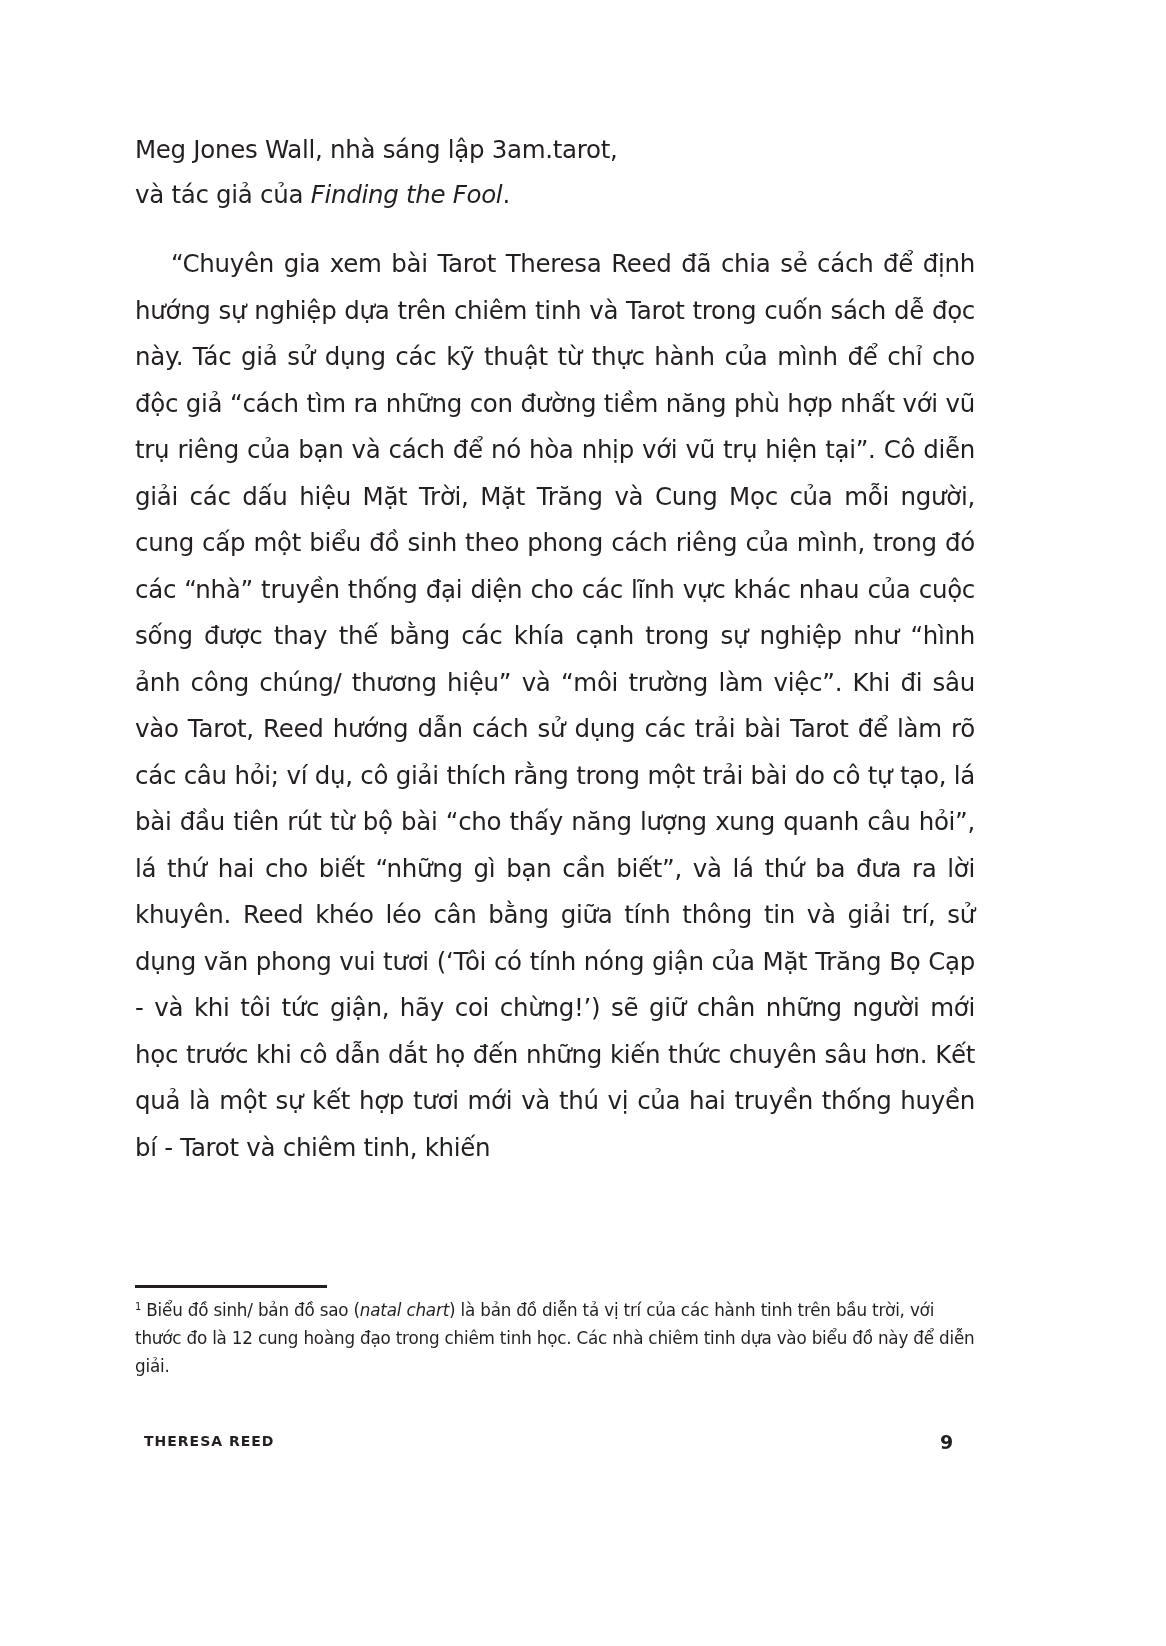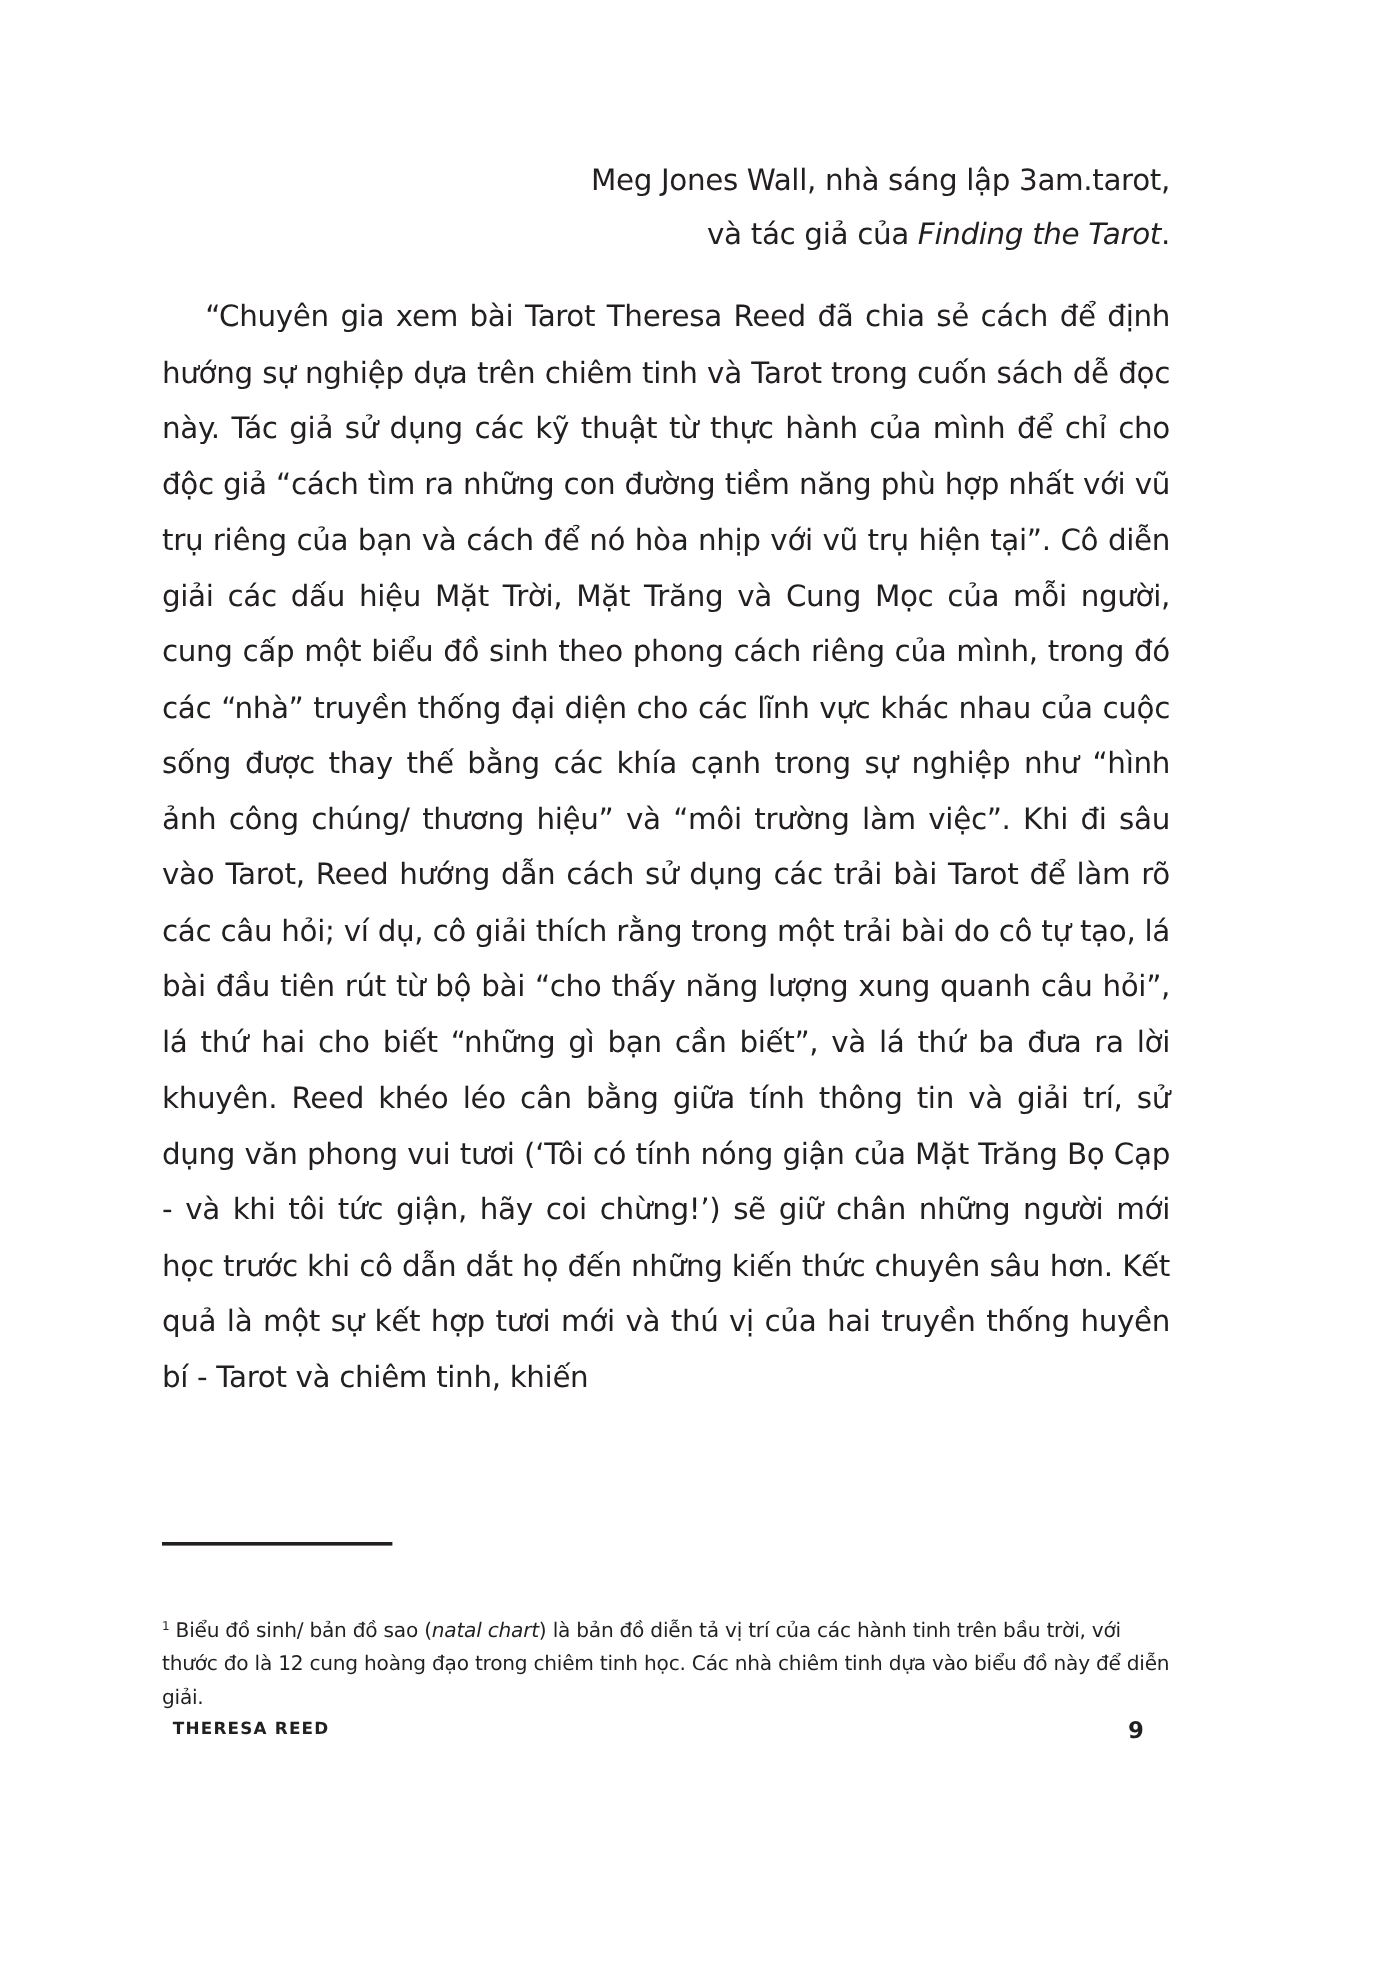--- a/index.html
+++ b/index.html
@@ -10,51 +10,51 @@
     }
     .page { position: absolute; left: 135px; top: 112px; width: 840px; }
     .body-text {
       font-size: 24.5px; line-height: 46.5px; text-align: justify;
       letter-spacing: -0.3px; word-spacing: 0px;
     }
     .body-text p { margin: 0; }
     .indent { text-indent: 36px; }
     sup.fn { font-size: 13px; vertical-align: 9px; line-height: 0; }
     .attribution {
-      text-align: right; font-size: 24.5px; line-height: 45px;
+      font-size: 24.5px; line-height: 45px;
       margin-top: 15px; margin-bottom: 24px; letter-spacing: -0.3px;
     }
     .attribution em { font-style: italic; }
     .footnote-rule {
       position: absolute; left: 135px; top: 1285px; width: 192px; height: 3px;
       background: #231f20;
     }
     .footnote {
-      position: absolute; left: 135px; top: 1344px; width: 842px;
+      position: absolute; left: 135px; top: 1296px; width: 842px;
       font-size: 16.8px; line-height: 28px; letter-spacing: -0.2px;
     }
     .footnote sup { font-size: 10px; vertical-align: 6px; line-height: 0; }
     .footnote em { font-style: italic; }
     .footer-left {
       position: absolute; left: 144px; top: 1433px;
       font-size: 14px; font-weight: bold; letter-spacing: 1px;
     }
     .footer-right {
       position: absolute; left: 940px; top: 1431px;
       font-size: 19px; font-weight: bold;
     }
   </style>
 </head>
 <body>
 
 <div class="page">
 
   <div class="attribution">
     <div>Meg Jones Wall, nhà sáng lập 3am.tarot,</div>
-    <div><span>và tác giả của </span><em>Finding the Tarot</em><span>.</span></div>
+    <div><span>và tác giả của </span><em>Finding the Fool</em><span>.</span></div>
   </div>
 
   <div class="body-text">
     <p class="indent">“Chuyên gia xem bài Tarot Theresa Reed đã chia sẻ cách để định hướng sự nghiệp dựa trên chiêm tinh và Tarot trong cuốn sách dễ đọc này. Tác giả sử dụng các kỹ thuật từ thực hành của mình để chỉ cho độc giả “cách tìm ra những con đường tiềm năng phù hợp nhất với vũ trụ riêng của bạn và cách để nó hòa nhịp với vũ trụ hiện tại”. Cô diễn giải các dấu hiệu Mặt Trời, Mặt Trăng và Cung Mọc của mỗi người, cung cấp một biểu đồ sinh theo phong cách riêng của mình, trong đó các “nhà” truyền thống đại diện cho các lĩnh vực khác nhau của cuộc sống được thay thế bằng các khía cạnh trong sự nghiệp như “hình ảnh công chúng/ thương hiệu” và “môi trường làm việc”. Khi đi sâu vào Tarot, Reed hướng dẫn cách sử dụng các trải bài Tarot để làm rõ các câu hỏi; ví dụ, cô giải thích rằng trong một trải bài do cô tự tạo, lá bài đầu tiên rút từ bộ bài “cho thấy năng lượng xung quanh câu hỏi”, lá thứ hai cho biết “những gì bạn cần biết”, và lá thứ ba đưa ra lời khuyên. Reed khéo léo cân bằng giữa tính thông tin và giải trí, sử dụng văn phong vui tươi (‘Tôi có tính nóng giận của Mặt Trăng Bọ Cạp - và khi tôi tức giận, hãy coi chừng!’) sẽ giữ chân những người mới học trước khi cô dẫn dắt họ đến những kiến thức chuyên sâu hơn. Kết quả là một sự kết hợp tươi mới và thú vị của hai truyền thống huyền bí - Tarot và chiêm tinh, khiến</p>
   </div>
 </div>
 
 <div class="footnote-rule"></div>
 
 <div class="footnote"><sup>1</sup><span> Biểu đồ sinh/ bản đồ sao (</span><em>natal chart</em><span>) là bản đồ diễn tả vị trí của các hành tinh trên bầu trời, với thước đo là 12 cung hoàng đạo trong chiêm tinh học. Các nhà chiêm tinh dựa vào biểu đồ này để diễn giải.</span></div>

